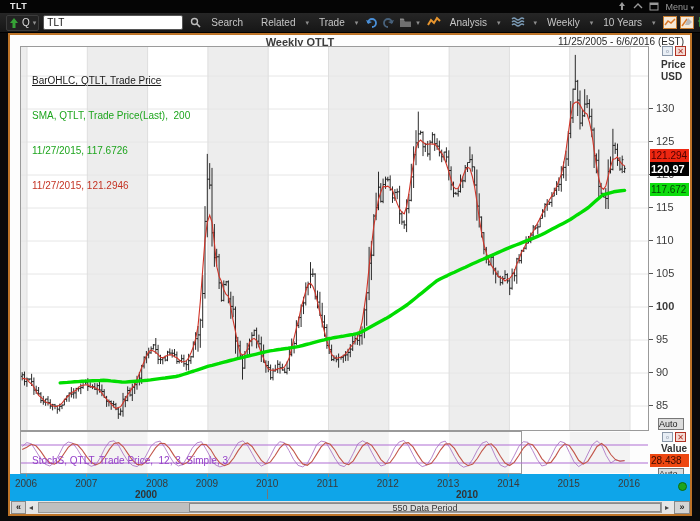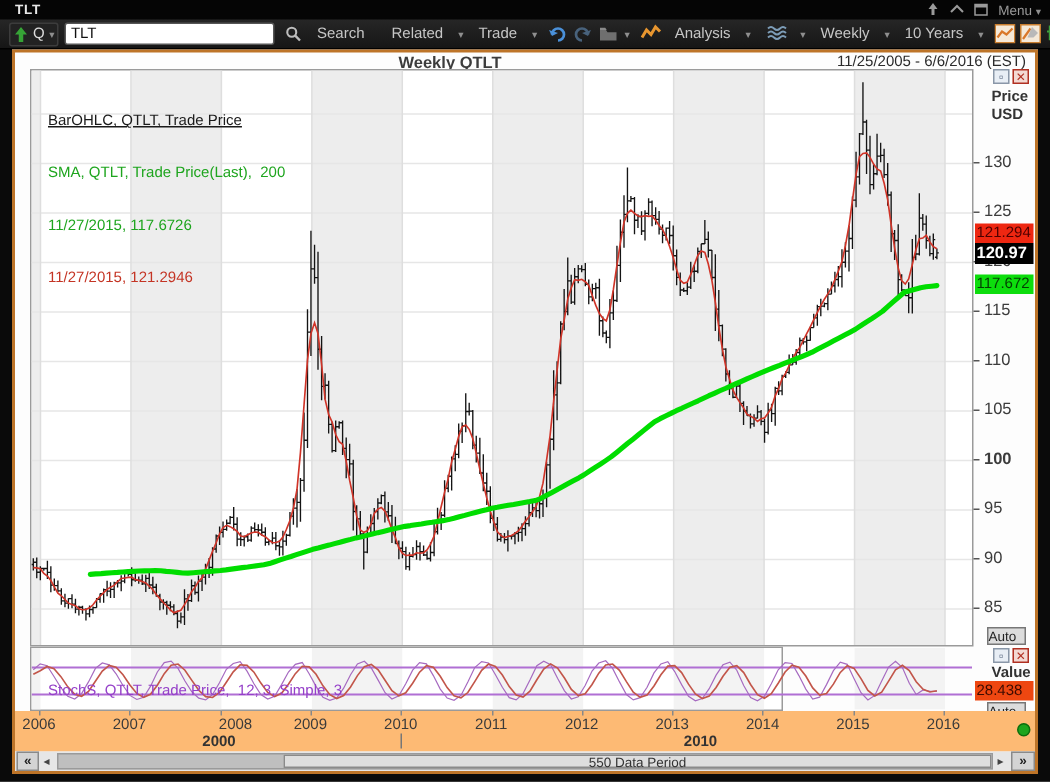--- a/index.html
+++ b/index.html
@@ -48,21 +48,21 @@
   .panel-icons{position:absolute;display:flex;gap:2px;}
   .pi{width:11px;height:10px;font-size:8px;line-height:9px;text-align:center;border:1px solid #8a97a8;background:#e8eef5;color:#4a5a74;}
   .pi-close{border-color:#b03022;background:#f3d9d3;color:#b03022;font-weight:bold;}
 
   .stoch-panel{position:absolute;left:10px;top:396px;width:502px;height:43px;border:1px solid #9a9a9a;background:#fff;}
   .value-axis{position:absolute;left:639px;top:396px;width:41px;height:55px;}
   .value-label{position:absolute;left:12px;top:12px;font-size:10px;font-weight:bold;color:#333;}
   .badge-value{position:absolute;left:1px;top:23px;width:39px;background:#ee4711;color:#3d0b00;font-size:10px;padding:1px 1px;}
 
   
-  .x-axis{position:absolute;left:0;top:439px;width:680px;height:27px;background:#fdba74;font-size:10px;color:#3a3a3a;}
+  .x-axis{position:absolute;left:0;top:439px;width:680px;height:27px;background:#0ea5e9;font-size:10px;color:#3a3a3a;}
   .yr{position:absolute;top:4px;transform:translateX(-50%);}
   .yr-tick{position:absolute;top:0;width:1px;height:3px;background:#888;}
   .decade{position:absolute;top:15px;transform:translateX(-50%);font-weight:bold;color:#333;}
   .decade-tick{position:absolute;top:15px;width:1px;height:10px;background:#777;}
   .scrollbar{position:absolute;left:0;top:466px;width:680px;height:13px;background:#e6e6e6;}
   .sb-btn{position:absolute;top:0;height:13px;background:#d4d4d4;border:1px solid #8a8a8a;font-size:9px;line-height:11px;text-align:center;color:#222;font-weight:bold;}
   .sb-track{position:absolute;left:28px;top:1px;width:624px;height:11px;background:#bfbfbf;border:1px solid #9a9a9a;}
   .sb-thumb{position:absolute;left:150px;top:0;width:472px;height:9px;background:#dedede;border:1px solid #8a8a8a;text-align:center;font-size:9px;color:#333;line-height:9px;}
   .sb-arrow{position:absolute;top:2px;font-size:8px;color:#444;}
   .status-dot{position:absolute;left:668px;top:447px;width:9px;height:9px;border-radius:50%;background:#1da51d;border:1px solid #0d6d0d;}

